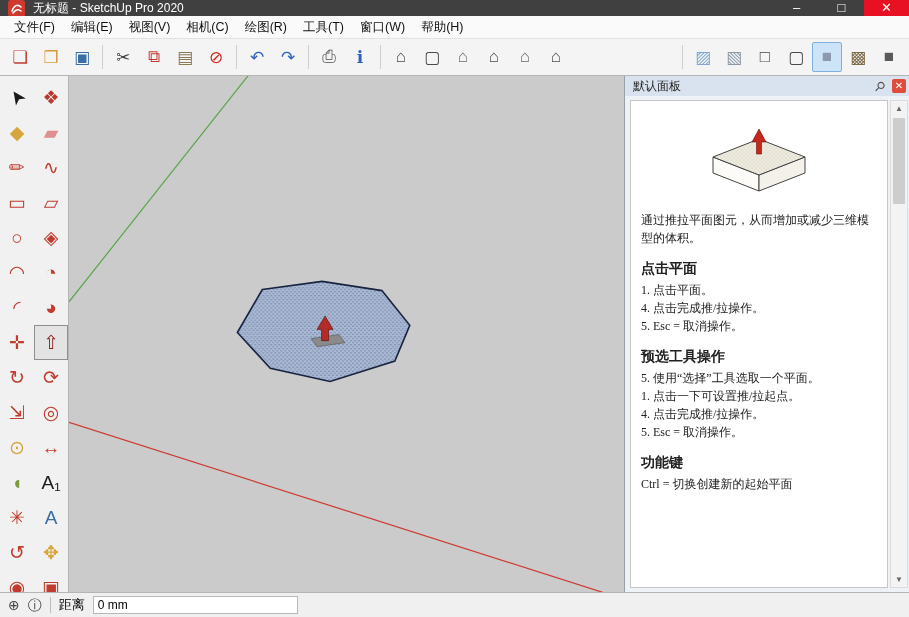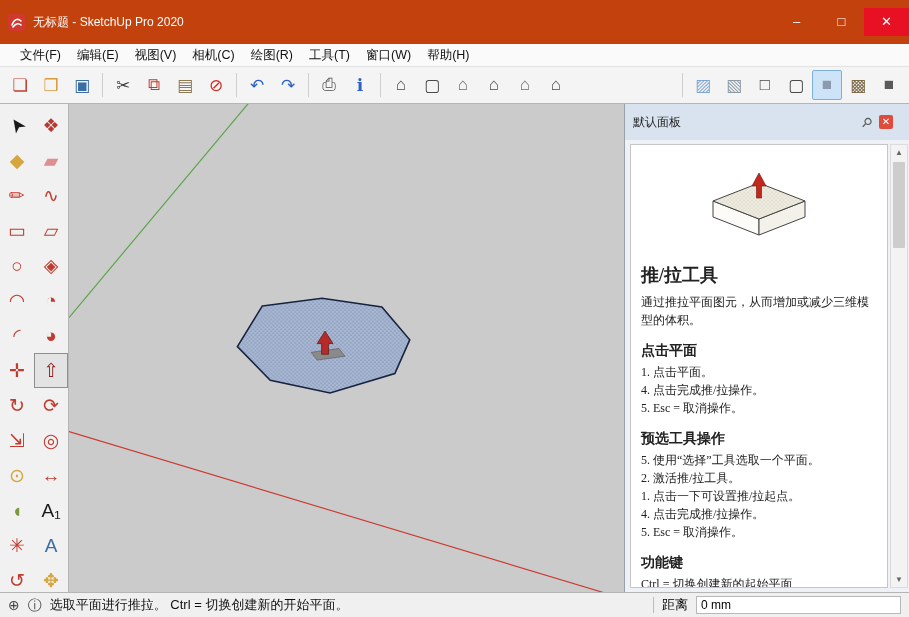--- a/index.html
+++ b/index.html
@@ -4,46 +4,46 @@
 <style>
   html,body{margin:0;padding:0;}
   body{
     width:909px;height:617px;
     font-family:"Liberation Sans","DejaVu Sans",sans-serif;
     display:flex;flex-direction:column;
     background:#f0f0f0;overflow:hidden;position:relative;
     -webkit-font-smoothing:antialiased;
   }
   
-  .titlebar{height:44px;background:#c2410c;display:flex;align-items:center;padding-left:8px;flex:none;}
+  .titlebar{height:16px;background:#404040;display:flex;align-items:center;padding-left:8px;flex:none;}
   .app-logo{width:17px;height:17px;background:#d2392e;border-radius:3px;display:flex;align-items:center;justify-content:center;flex:none;}
   .title-text{color:#fff;font-size:12px;margin-left:8px;flex:1;white-space:nowrap;}
   .win-controls{display:flex;height:28px;flex:none;}
   .win-btn{width:45px;text-align:center;line-height:28px;color:#fff;font-size:13px;}
   .win-btn.close{background:#e81123;}
   
-  .menubar{height:22px;background:#fafafa;display:flex;align-items:center;padding-left:12px;font-size:12.5px;color:#111;border-bottom:1px solid #e2e2e2;flex:none;}
+  .menubar{height:22px;background:#fafafa;display:flex;align-items:center;padding-left:6px;font-size:12.5px;color:#111;border-bottom:1px solid #e2e2e2;flex:none;}
   .menu-item{padding:0 8px;line-height:21px;white-space:nowrap;}
   
   .toolbar{height:36px;background:#f4f4f4;display:flex;align-items:center;padding:0 5px;border-bottom:1px solid #b5b5b5;flex:none;}
   .tb-group{display:flex;align-items:center;gap:1px;}
   .tb-sep{width:1px;height:24px;background:#cfcfcf;margin:0 5px;flex:none;}
   .tb-spacer{flex:1;}
   .tb-btn{width:28px;height:28px;display:flex;align-items:center;justify-content:center;font-size:17px;border:1px solid transparent;border-radius:2px;}
   .tb-btn.selected{background:#cde3f7;border-color:#7fb0dd;}
   
   .main{flex:1;display:flex;min-height:0;}
   .palette{width:68px;background:#f1f1f1;border-right:1px solid #b5b5b5;display:flex;flex-wrap:wrap;align-content:flex-start;padding-top:4px;overflow:hidden;flex:none;}
   .pal-btn{width:34px;height:35px;display:flex;align-items:center;justify-content:center;font-size:19px;}
   .pal-btn.selected{background:#e3e3e3;box-shadow:inset 0 0 0 1px #8f8f8f;}
   .canvas{flex:1;position:relative;background:#cbcbcb;overflow:hidden;min-width:0;}
   .canvas svg{position:absolute;inset:0;width:100%;height:100%;}
   
   .panel{width:284px;background:#eef1f5;border-left:1px solid #9aa0a8;display:flex;flex-direction:column;flex:none;}
-  .panel-header{height:36px;background:#d9e3ef;display:flex;align-items:center;padding:0 16px 0 8px;font-size:12px;color:#222;flex:none;}
+  .panel-header{height:20px;background:#d9e3ef;display:flex;align-items:center;padding:0 3px 0 8px;font-size:12px;color:#222;flex:none;}
   .panel-title{flex:1;}
   .pin-btn{width:16px;text-align:center;color:#555;font-size:13px;transform:rotate(45deg);}
   .panel-close-btn{width:14px;height:14px;background:#e04c3c;color:#fff;font-size:10px;line-height:14px;text-align:center;border-radius:2px;margin-left:4px;}
   .panel-body{flex:1;display:flex;padding:4px 1px 4px 5px;min-height:0;}
   .instructor{flex:1;background:#fff;border:1px solid #c6c6c6;overflow:hidden;font-family:"Liberation Serif","DejaVu Serif",serif;color:#222;padding:0 10px;min-width:0;}
   .instructor-img-wrap{text-align:center;padding:22px 0 6px;}
   .instr-heading{font-size:18px;font-weight:bold;margin:8px 0 6px;}
   .instr-desc{font-size:12px;line-height:1.5;margin:0 0 4px;}
   .instr-sec-heading{font-size:14px;font-weight:bold;margin:13px 0 3px;}
   .instr-li{font-size:12px;line-height:1.5;}
@@ -210,36 +210,34 @@
                 <circle cx="1" cy="1" r="0.5" fill="#b5ad93"></circle>
                 <circle cx="3" cy="3" r="0.5" fill="#b5ad93"></circle>
               </pattern>
             </defs>
             <polygon points="14,50 60,68 60,52 14,34" fill="#fcfbf7" stroke="#444" stroke-width="1"></polygon>
             <polygon points="60,68 106,50 106,34 60,52" fill="#f3f1ea" stroke="#444" stroke-width="1"></polygon>
             <polygon points="14,34 60,16 106,34 60,52" fill="url(#boxdots)" stroke="#444" stroke-width="1"></polygon>
             <polygon points="60,6 67,19 62.5,19 62.5,31 57.5,31 57.5,19 53,19" fill="#c4281c" stroke="#6b0f08" stroke-width="0.6"></polygon>
           </svg>
         </div>
-        <div class="instr-heading">推/拉工具</div>
         <div class="instr-desc">通过推拉平面图元，从而增加或减少三维模型的体积。</div>
 
         <div class="instr-sec-heading">点击平面</div>
         <div>
 
         <div class="instr-li">1. 点击平面。</div>
             <div class="instr-li">4. 点击完成推/拉操作。</div>
             <div class="instr-li">5. Esc = 取消操作。</div>
           </div>
 
         <div class="instr-sec-heading">预选工具操作</div>
         <div>
 
         <div class="instr-li">5. 使用“选择”工具选取一个平面。</div>
-            <div class="instr-li">2. 激活推/拉工具。</div>
             <div class="instr-li">1. 点击一下可设置推/拉起点。</div>
             <div class="instr-li">4. 点击完成推/拉操作。</div>
             <div class="instr-li">5. Esc = 取消操作。</div>
           </div>
 
         <div class="instr-sec-heading">功能键</div>
         <div>
 
         <div class="instr-li">Ctrl = 切换创建新的起始平面</div>
           </div>
@@ -254,17 +252,16 @@
     </div>
   </div>
 </div>
 
 <div class="statusbar">
   <div style="display:flex;gap:8px;">
 
   <div class="status-icon">⊕</div>
       <div class="status-icon">ⓘ</div>
     </div>
-  <div class="status-message">选取平面进行推拉。 Ctrl = 切换创建新的开始平面。</div>
   <div class="vr"></div>
   <div class="measure-label">距离</div>
   <input class="measure-input" value="0 mm" style="">
 </div>
 
 </body></html>

